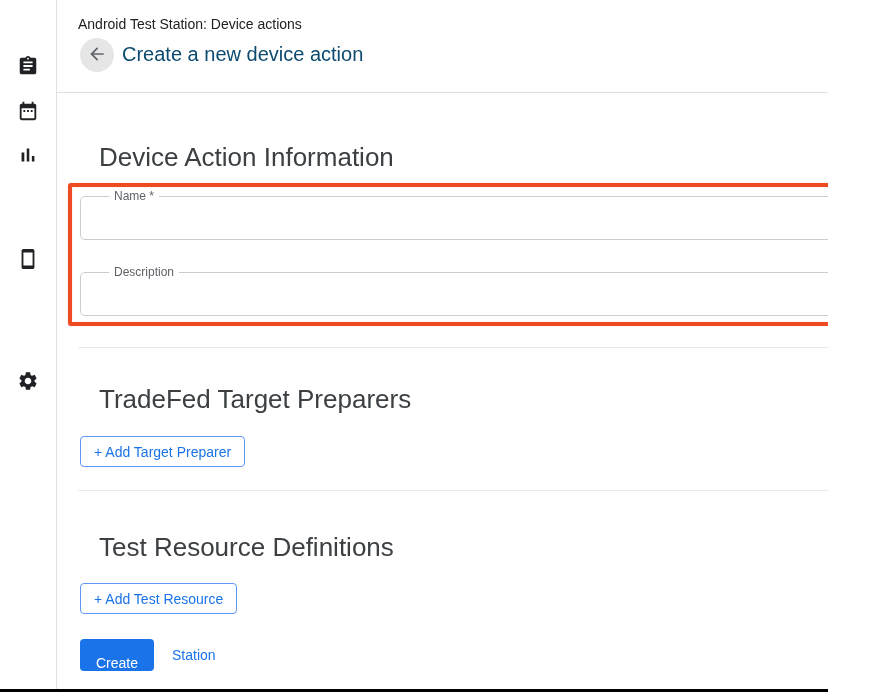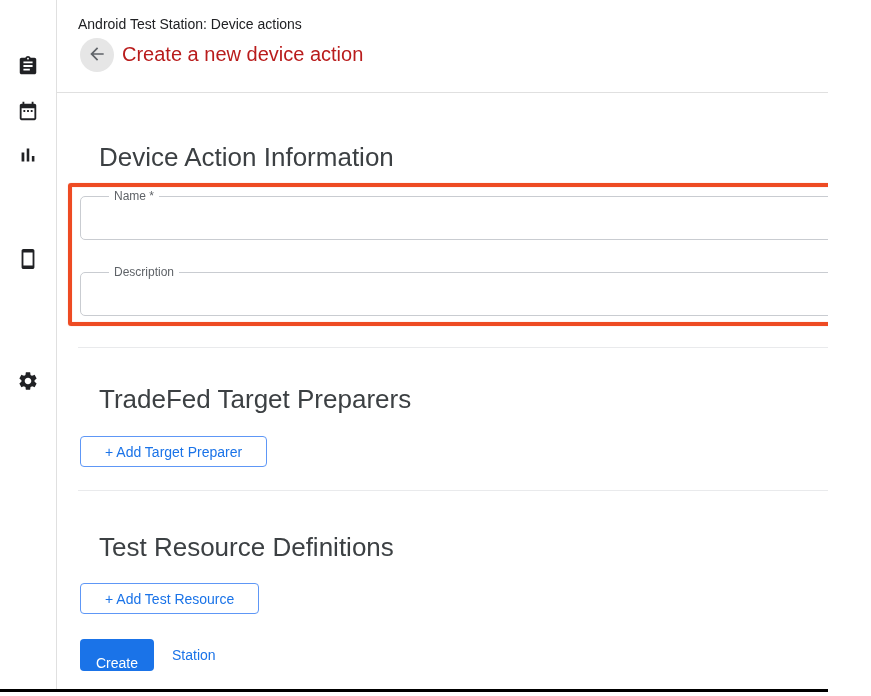--- a/index.html
+++ b/index.html
@@ -35,21 +35,21 @@
   .back-btn {
     position: absolute; left: 80px; top: 38px;
     width: 34px; height: 34px; border-radius: 50%;
     background: #e6e6e6; border: none; cursor: pointer;
     display: flex; align-items: center; justify-content: center;
     color: #5f6368;
   }
   .back-btn svg { width: 20px; height: 20px; fill: currentColor; }
   .page-title {
     position: absolute; left: 122px; top: 43px;
-    font-size: 20px; font-weight: 400; color: #b91c1c;
+    font-size: 20px; font-weight: 400; color: #0c4a6e;
   }
   .header-divider {
     position: absolute; left: 57px; top: 92px;
     width: 800px; height: 1px; background: #e0e0e0;
   }
   
   .section-title {
     position: absolute; left: 99px;
     font-size: 26px; font-weight: 400; color: #3c4043;
   }
@@ -87,21 +87,21 @@
   .highlight-box {
     position: absolute; left: 68px; top: 183px;
     width: 785px; height: 143px;
     border: 4px solid #ee4b23; border-radius: 3px;
     pointer-events: none;
     box-shadow: 0 0 1px rgba(238,75,35,.5), inset 0 0 1px rgba(238,75,35,.5);
   }
   
   .stroked-btn {
     position: absolute; left: 80px; height: 31px;
-    padding: 0 24px;
+    padding: 0 13px;
     background: #ffffff;
     border: 1px solid #5e97f6; border-radius: 4px;
     color: #1a73e8; font-size: 14px;
     font-family: "Liberation Sans", sans-serif;
     cursor: pointer;
   }
   .b-target { top: 436px; }
   .b-resource { top: 583px; }
   .create-btn {
     position: absolute; left: 80px; top: 639px;

